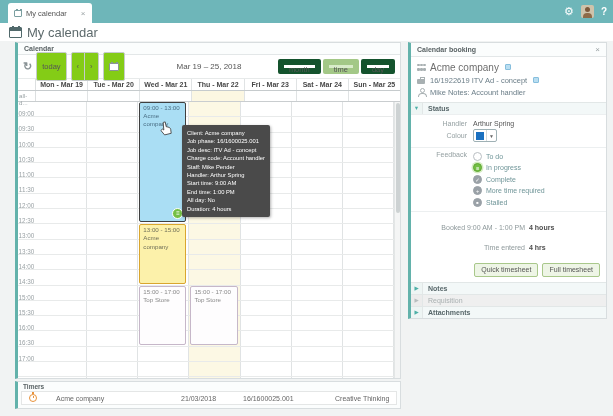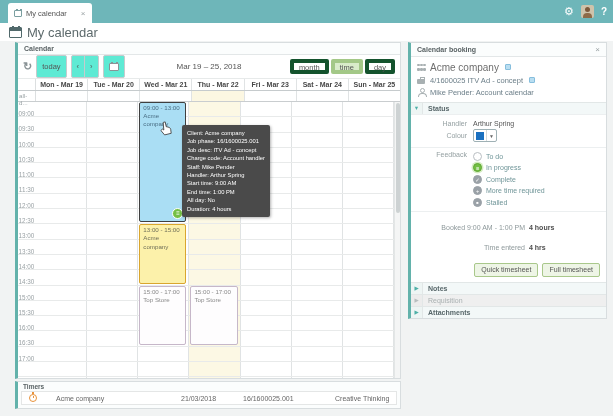--- a/index.html
+++ b/index.html
@@ -38,28 +38,28 @@
   .panel{position:absolute;background:#fff;border:1px solid #d8dddf;border-left:3px solid #63b2ab;}
   .panel-head{display:flex;justify-content:space-between;align-items:center;background:#fbfdfd;
               border-bottom:1px solid #e3e7e8;padding:2px 6px;}
   .panel-title{font-size:7px;font-weight:bold;color:#596264;}
   .close{font-size:8px;color:#9aa2a4;cursor:pointer;}
 
   
   .calendar-panel{left:15px;top:42px;width:386px;height:337px;}
   .cal-toolbar{position:relative;height:24px;display:flex;align-items:center;gap:4px;padding:0 5px;border-bottom:1px solid #e7eaea;}
   .refresh{font-size:11px;color:#8a9396;font-weight:bold;cursor:pointer;}
-  .btn{height:23px;background:#5eead4;border:1px solid #c6cbcd;border-radius:2px;font-size:7.5px;color:#555;
+  .btn{height:29px;background:#84cc16;border:1px solid #c6cbcd;border-radius:2px;font-size:7.5px;color:#555;
        padding:0 5px;display:inline-flex;align-items:center;justify-content:center;cursor:pointer;}
   .nav-pair{display:flex;}
   .nav-pair .btn:first-child{border-radius:2px 0 0 2px;}
   .nav-pair .btn:last-child{border-radius:0 2px 2px 0;margin-left:-1px;}
   .range{position:absolute;left:0;right:0;text-align:center;font-size:8px;font-weight:normal;color:#555;pointer-events:none;}
   .view-group{margin-left:auto;display:flex;gap:2px;}
-  .view-btn{height:15px;background:#fff;border:4px solid #14532d;border-radius:2px;font-size:7.5px;color:#555;padding:0 5px;cursor:pointer;}
+  .view-btn{height:15px;background:#fff;border:6px solid #14532d;border-radius:2px;font-size:7.5px;color:#555;padding:0 5px;cursor:pointer;}
   .view-btn.active{background:#d9ecca;border-color:#a3c887;}
 
   .grid-head{display:flex;height:12px;border-bottom:1px solid #c6cbcd;}
   .gh-gutter{width:18px;border-right:1px solid #dcdfe0;}
   .dh-cell{flex:1;border-right:1px solid #e0e3e4;display:flex;align-items:center;justify-content:center;
            font-size:7px;font-weight:bold;color:#474747;}
   .dh-cell:last-child{border-right:none;}
 
   .allday-row{display:flex;height:11px;border-bottom:1px solid #c9cdcf;}
   .ad-gutter{width:18px;border-right:1px solid #dcdfe0;font-size:6.2px;color:#9aa2a5;padding:1px 0 0 1px;}
@@ -311,28 +311,28 @@
     <div class="bk-links">
 
         <div class="bk-link primary">
           <span class="bi bi-client"></span>
           <span class="link-text">Acme company</span>
           <span class="popup-sq"></span>
         </div>
 
         <div class="bk-link">
           <span class="bi bi-job"></span>
-          <span class="link-text">4/1600025 ITV Ad - concept</span>
+          <span class="link-text">16/1922619 ITV Ad - concept</span>
           <span class="popup-sq"></span>
         </div>
 
 
         <div class="bk-link">
           <span class="bi bi-person"></span>
-          <span class="link-text">Mike Pender: Account calendar</span>
+          <span class="link-text">Mike Notes: Account handler</span>
 
         </div>
       </div>
 
     <div class="sec-row">
       <span class="sec-arrow">▼</span>
       <span class="sec-label">Status</span>
     </div>
 
     <div class="status-block">

